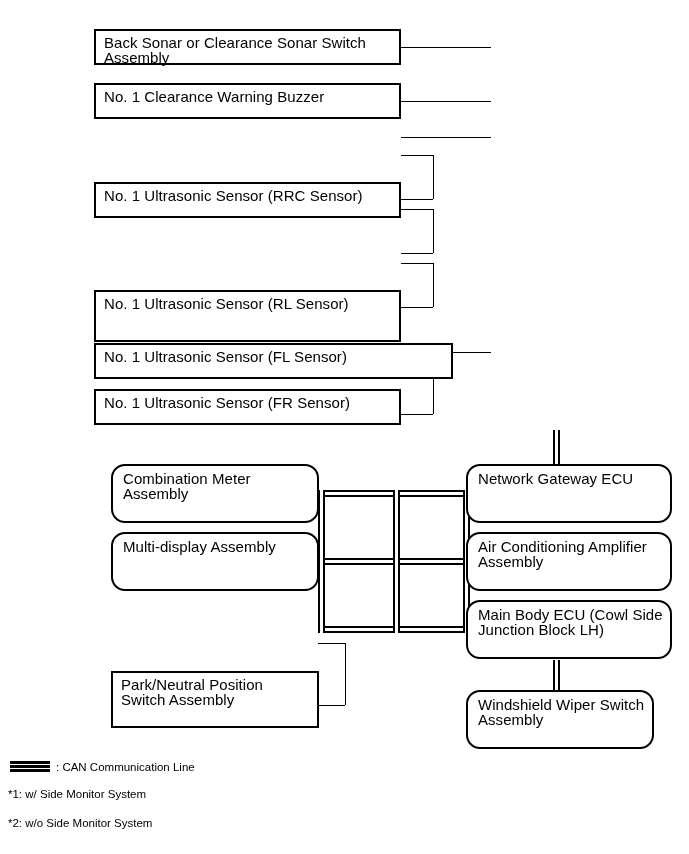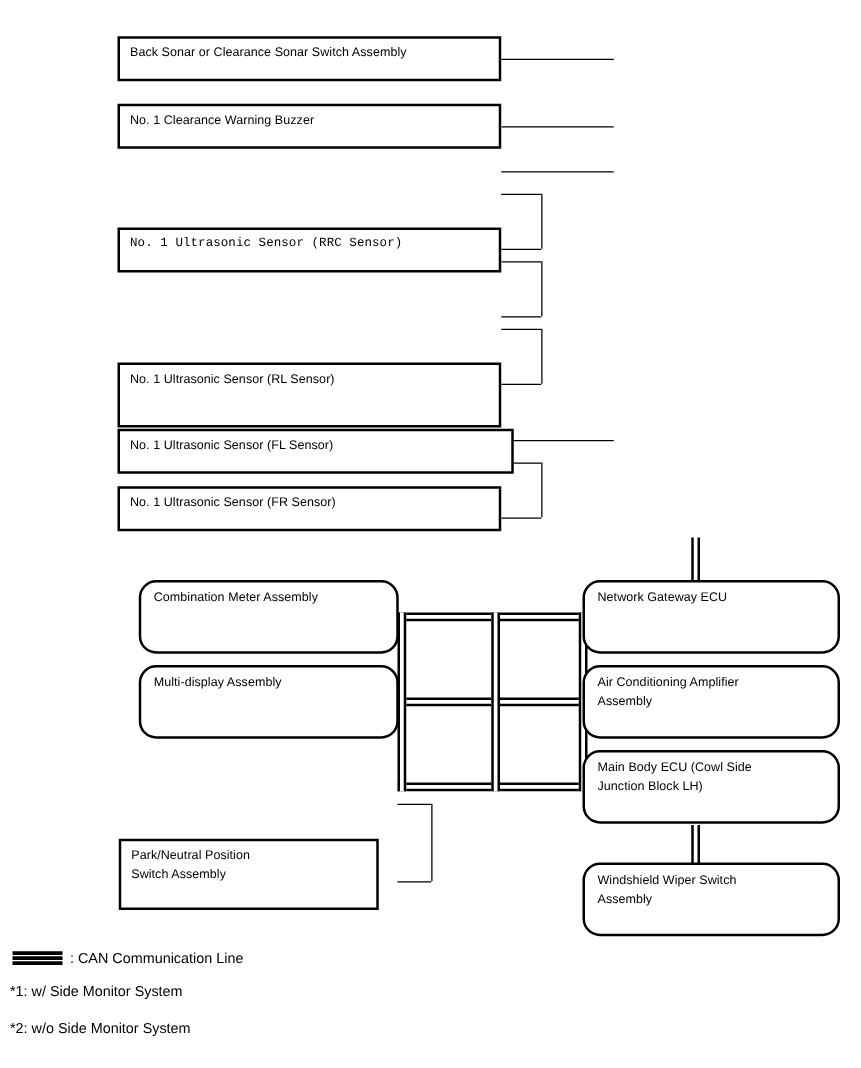--- a/index.html
+++ b/index.html
@@ -29,21 +29,21 @@
   }
   .box.square { border-radius: 0; }
   .box.round  { border-radius: 14px; }
   .box.ecu    { border-radius: 22px; border-width: 3px; }
 
   .box .label {
     position: absolute;
     left: 8px;
     top: 5px;
     right: 5px;
-    font-size: 10px;
+    font-size: 15px;
     line-height: 14.5px;
     letter-spacing: 0.05px;
     white-space: pre-line;
   }
   .box.round .label { left: 10px; top: 6px; }
   .box.ecu .label { left: 12px; }
 
   
   .ln-h {
     position: absolute;
@@ -136,30 +136,30 @@
 
   <div class="box square" style="left:94px; top:29px; width:307px; height:36px;">
     <span class="label">Back Sonar or Clearance Sonar Switch Assembly</span>
   </div>
 
   <div class="box square" style="left:94px; top:83px; width:307px; height:36px;">
     <span class="label">No. 1 Clearance Warning Buzzer</span>
   </div>
 
 
-  <div class="box square" style="left:94px; top:182px; width:307px; height:36px;font-family:Liberation Mono, monospace;">
+  <div class="box square" style="left:94px; top:182px; width:307px; height:36px;">
     <span class="label">No. 1 Ultrasonic Sensor (RRC Sensor)</span>
   </div>
 
 
   <div class="box square" style="left:94px; top:290px; width:307px; height:52px;">
     <span class="label">No. 1 Ultrasonic Sensor (RL Sensor)</span>
   </div>
 
-  <div class="box square" style="left:94px; top:343px; width:317px; height:36px;">
+  <div class="box square" style="left:94px; top:343px; width:359px; height:36px;">
     <span class="label">No. 1 Ultrasonic Sensor (FL Sensor)</span>
   </div>
 
   <div class="box square" style="left:94px; top:389px; width:307px; height:36px;">
     <span class="label">No. 1 Ultrasonic Sensor (FR Sensor)</span>
   </div>
 
 
   <div class="can-v" style="left:553px; top:430px; height:36px;"></div>
 
@@ -181,40 +181,40 @@
 
   <div class="box round" style="left:111px; top:464px; width:208px; height:59px;">
     <span class="label">Combination Meter Assembly</span>
   </div>
 
   <div class="box round" style="left:111px; top:532px; width:208px; height:59px;">
     <span class="label">Multi-display Assembly</span>
   </div>
 
 
-  <div class="box square" style="left:95px; top:671px; width:208px; height:57px;">
+  <div class="box square" style="left:111px; top:671px; width:208px; height:57px;">
     <span class="label">Park/Neutral Position
 Switch Assembly</span>
   </div>
 
   <div class="box round" style="left:466px; top:464px; width:206px; height:59px;">
     <span class="label">Network Gateway ECU</span>
   </div>
 
   <div class="box round" style="left:466px; top:532px; width:206px; height:59px;">
     <span class="label">Air Conditioning Amplifier
 Assembly</span>
   </div>
 
   <div class="box round" style="left:466px; top:600px; width:206px; height:59px;">
     <span class="label">Main Body ECU (Cowl Side
 Junction Block LH)</span>
   </div>
 
-  <div class="box round" style="left:466px; top:690px; width:206px; height:59px;">
+  <div class="box round" style="left:466px; top:690px; width:188px; height:59px;">
     <span class="label">Windshield Wiper Switch
 Assembly</span>
   </div>
 
   <div class="can-symbol" style="top:761px;"></div>
   <div class="legend-row" style="left:56px; top:760px;">: CAN Communication Line</div>
 
   <div class="legend-row" style="left:8px; top:787px;">*1: w/ Side Monitor System</div>
 
   <div class="legend-row" style="left:8px; top:816px;">*2: w/o Side Monitor System</div>

